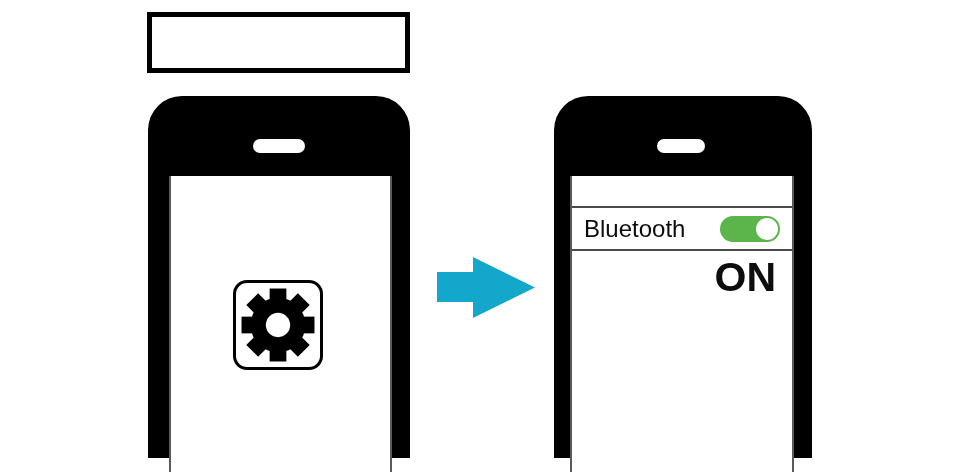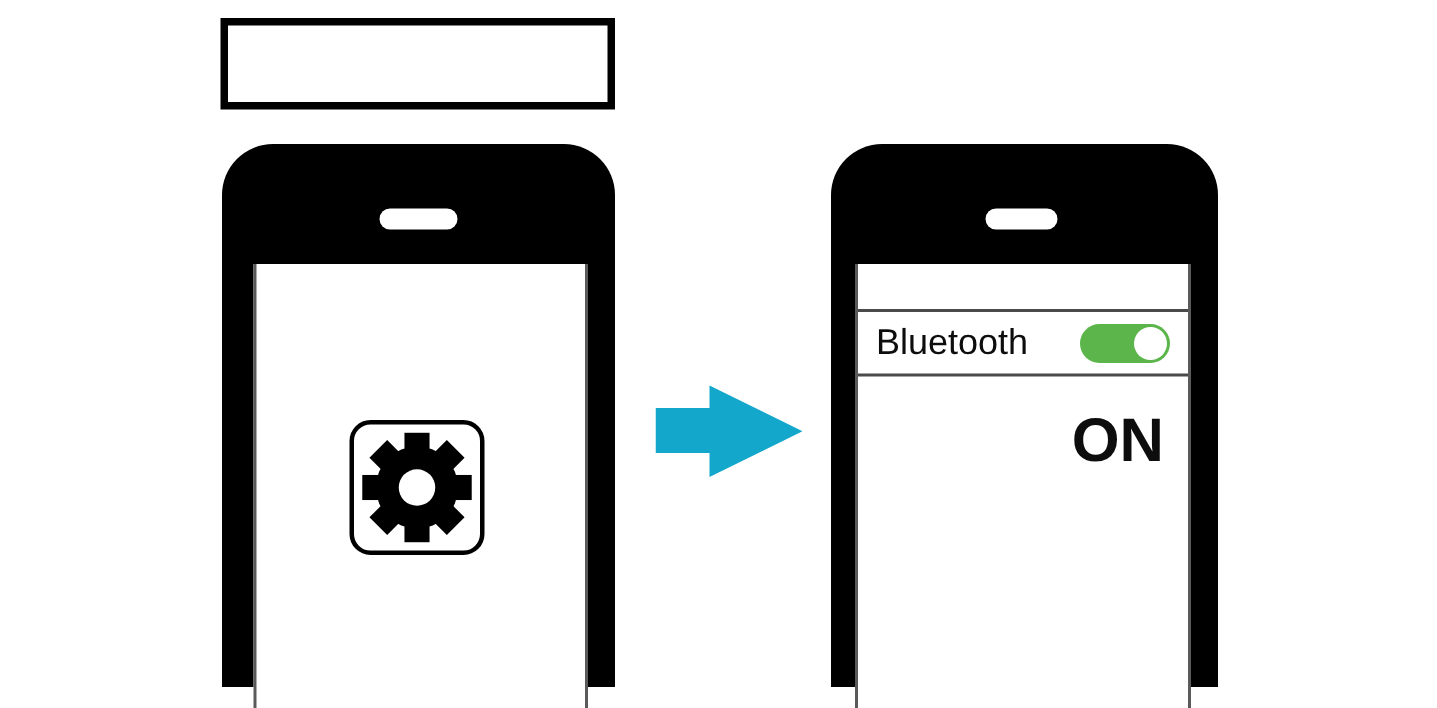--- a/index.html
+++ b/index.html
@@ -98,21 +98,21 @@
     border-radius: 13px;
   }
   .toggle .knob {
     position: absolute;
     top: 2px; right: 2px;
     width: 22px; height: 22px;
     border-radius: 50%;
     background: #ffffff;
   }
   .on-text {
-    margin-top: 22px;
+    margin-top: 6px;
     padding-right: 16px;
     text-align: right;
     font-size: 41px;
     font-weight: bold;
     line-height: 1;
     color: #0d0d0d;
   }
 </style>
 </head>
 <body>

